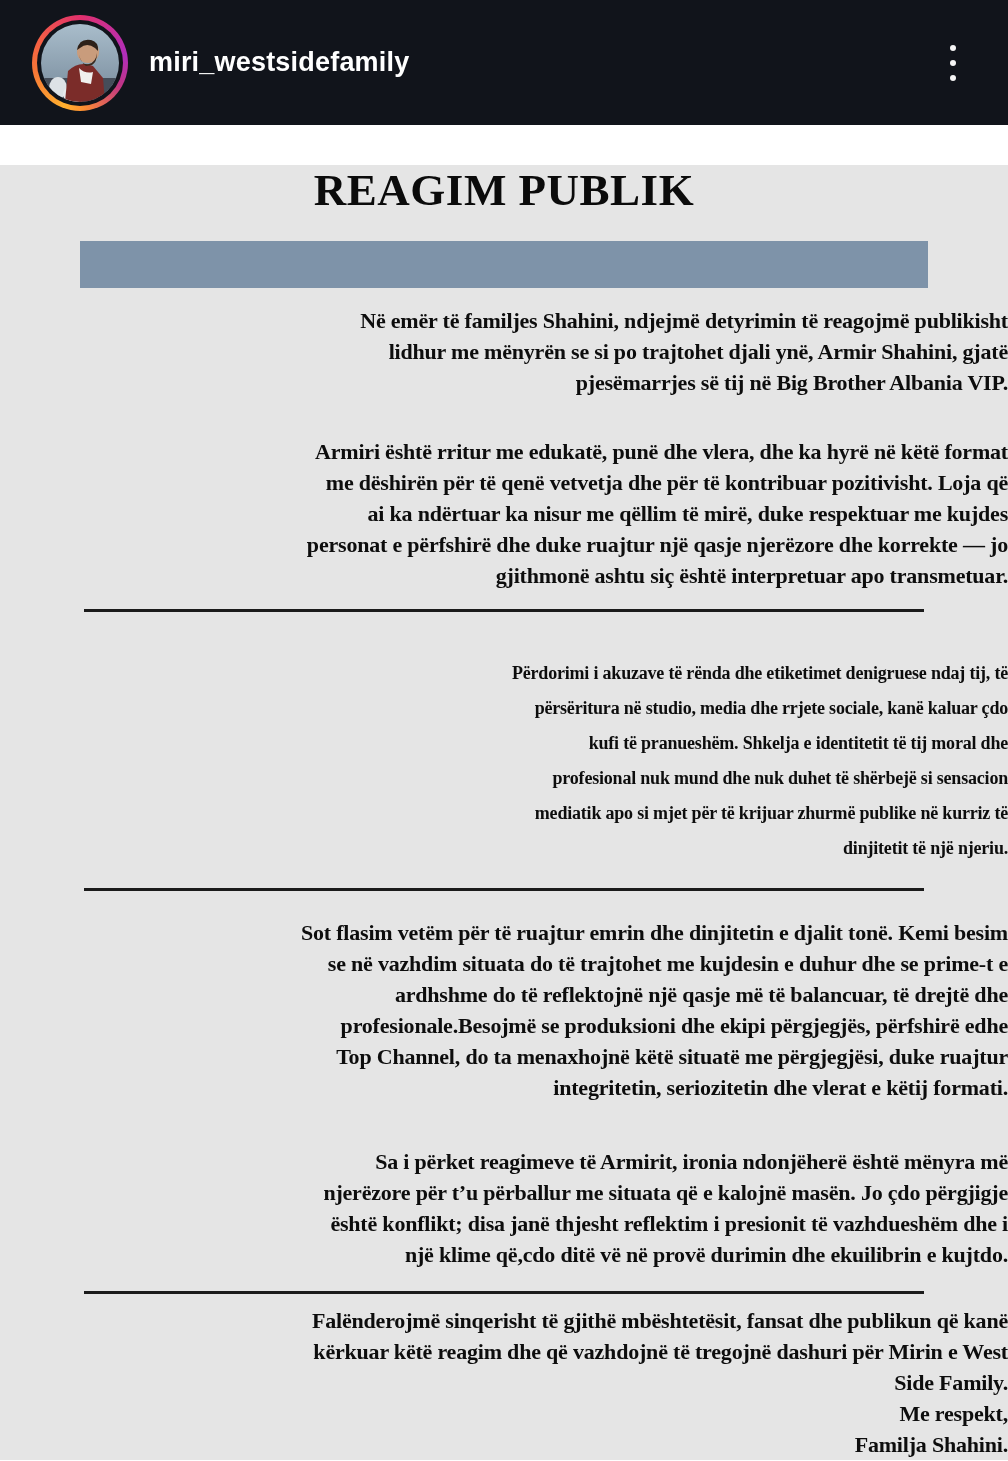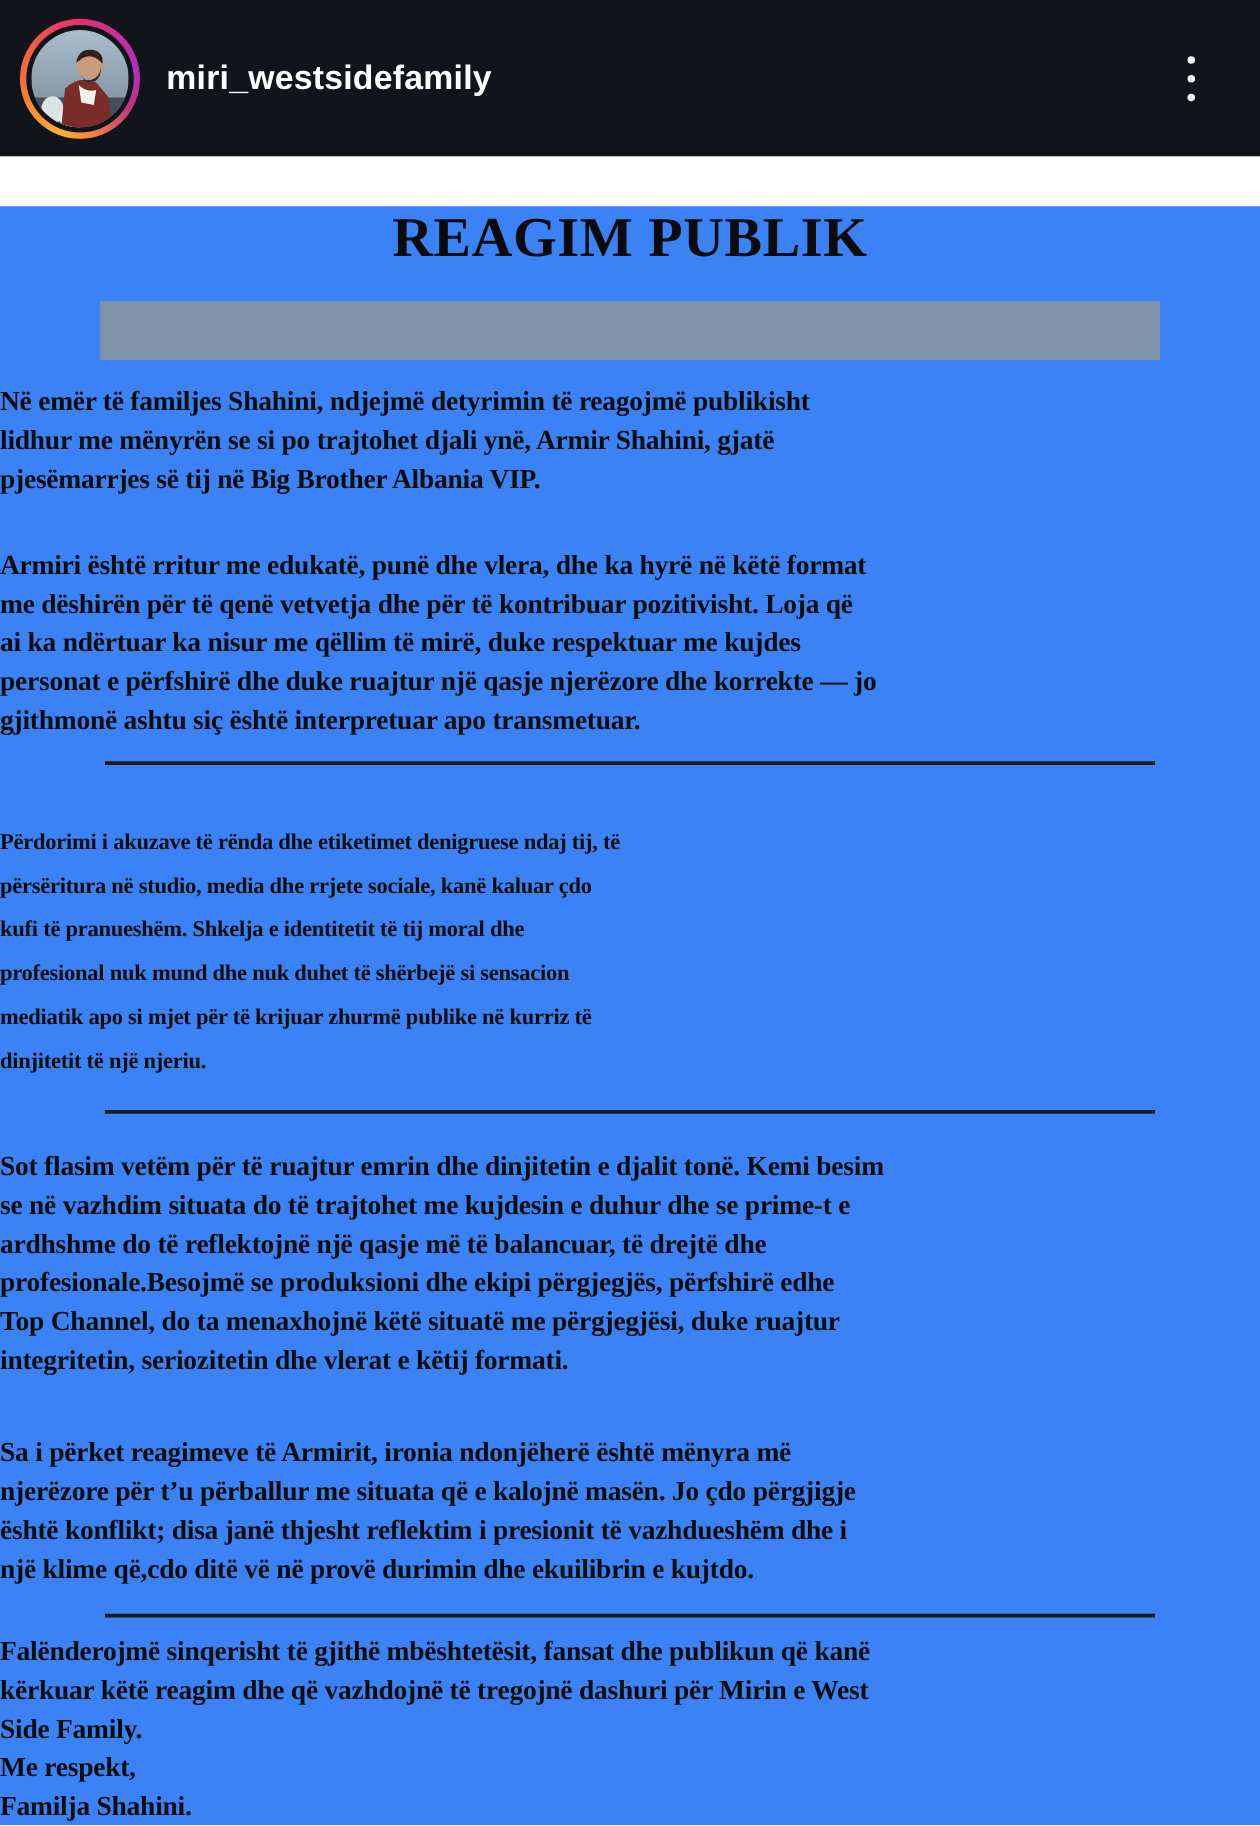--- a/index.html
+++ b/index.html
@@ -15,21 +15,21 @@
     overflow: hidden;
     position: relative;
   }
 
   
   .app-header {
     height: 125px;
     background: #11141b;
     display: flex;
     align-items: center;
-    padding: 0 46px 0 16px;
+    padding: 0 46px 0 32px;
     font-family: "Liberation Sans", sans-serif;
   }
   .avatar-ring {
     width: 96px; height: 96px;
     border-radius: 50%;
     background: conic-gradient(from 0deg,
       #e1306c, #b02ebd 80deg, #c13584 120deg,
       #fd8d32 175deg, #ffb02e 200deg, #f77737 260deg,
       #f55e45 300deg, #e1306c 360deg);
     display: flex; align-items: center; justify-content: center;
@@ -65,40 +65,40 @@
     cursor: pointer;
   }
   .kebab span {
     width: 6px; height: 6px;
     border-radius: 50%;
     background: #f5f5f5;
   }
 
   
   .statement {
-    background: #3b82f6;
+    background: #e5e5e5;
     color: #0d0d0d;
     text-align: center;
   }
   .doc-title {
     margin-top: 40px;
     font-size: 45px;
     line-height: 50px;
     font-weight: 700;
     letter-spacing: 0.5px;
     color: #0b0b0b;
   }
   .accent-bar {
     margin: 26px auto 0;
     width: 848px; height: 47px;
     background: #7e93a9;
   }
   .para {
     white-space: pre;
-    text-align: left;
+    text-align: right;
     font-weight: 700;
     font-size: 22px;
     line-height: 31px;
     letter-spacing: -0.2px;
     color: #0d0d0d;
   }
   .para.p1 { margin-top: 17px; }
   .para.p2 { margin-top: 38px; }
   .para.large {
     font-size: 18px;

